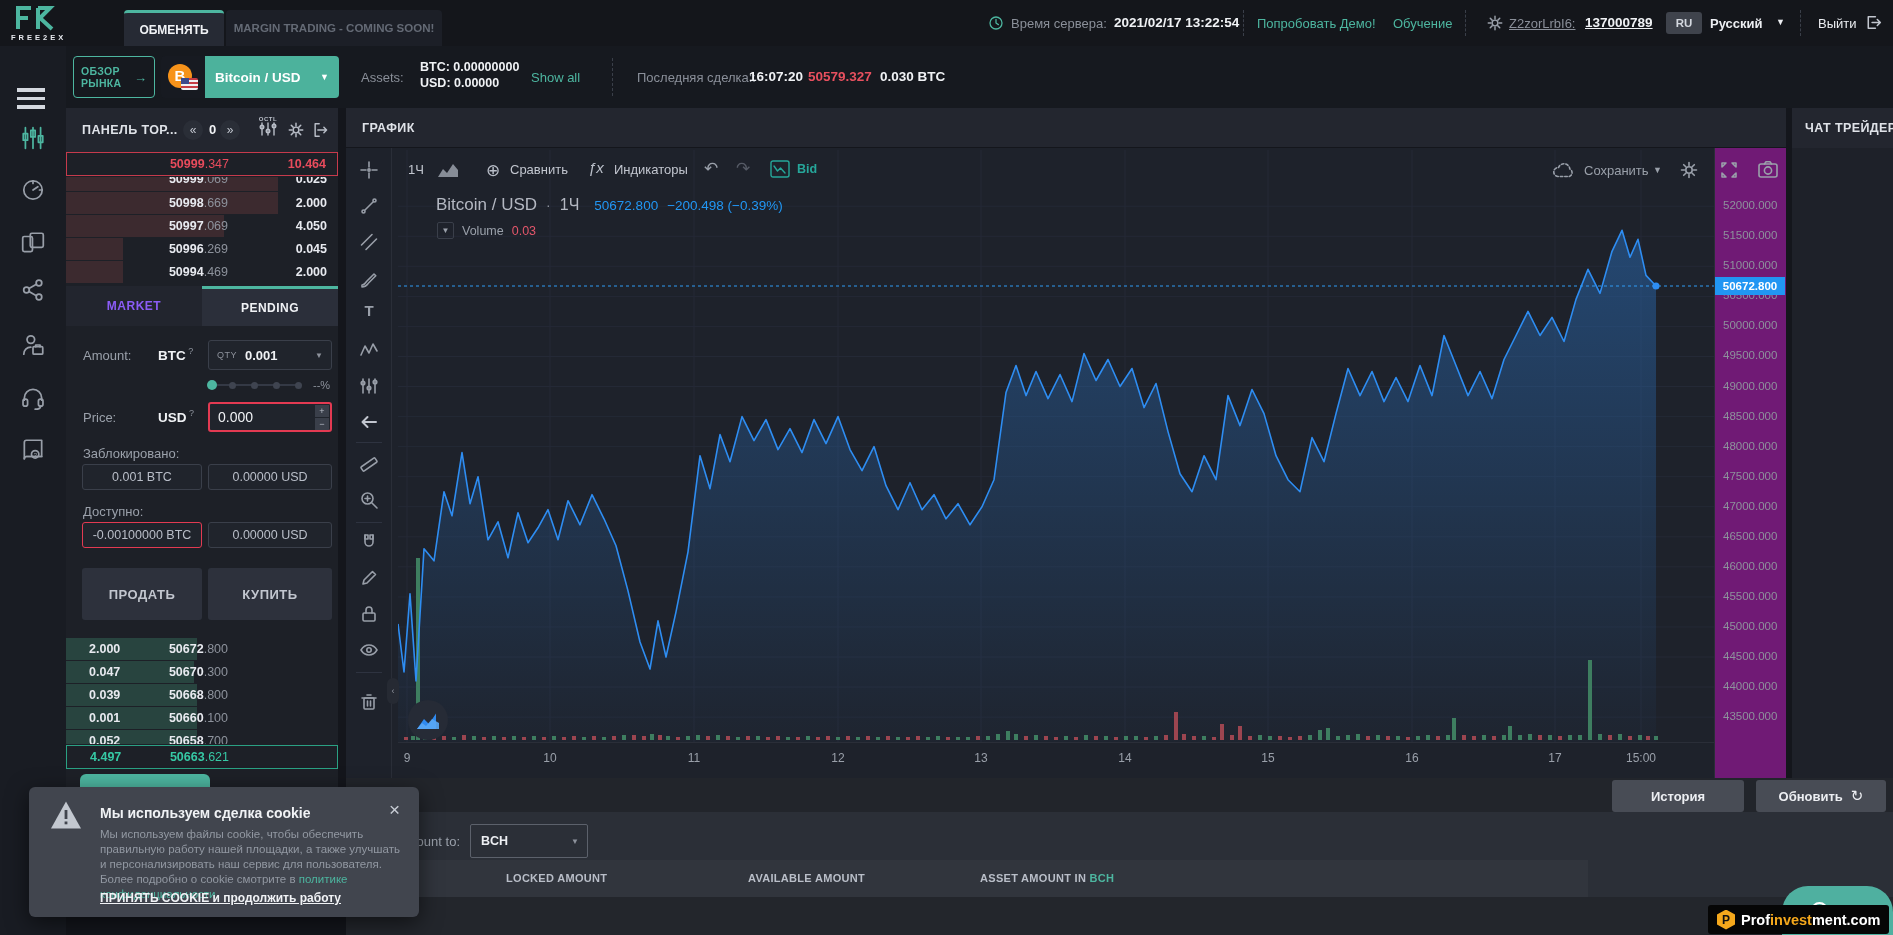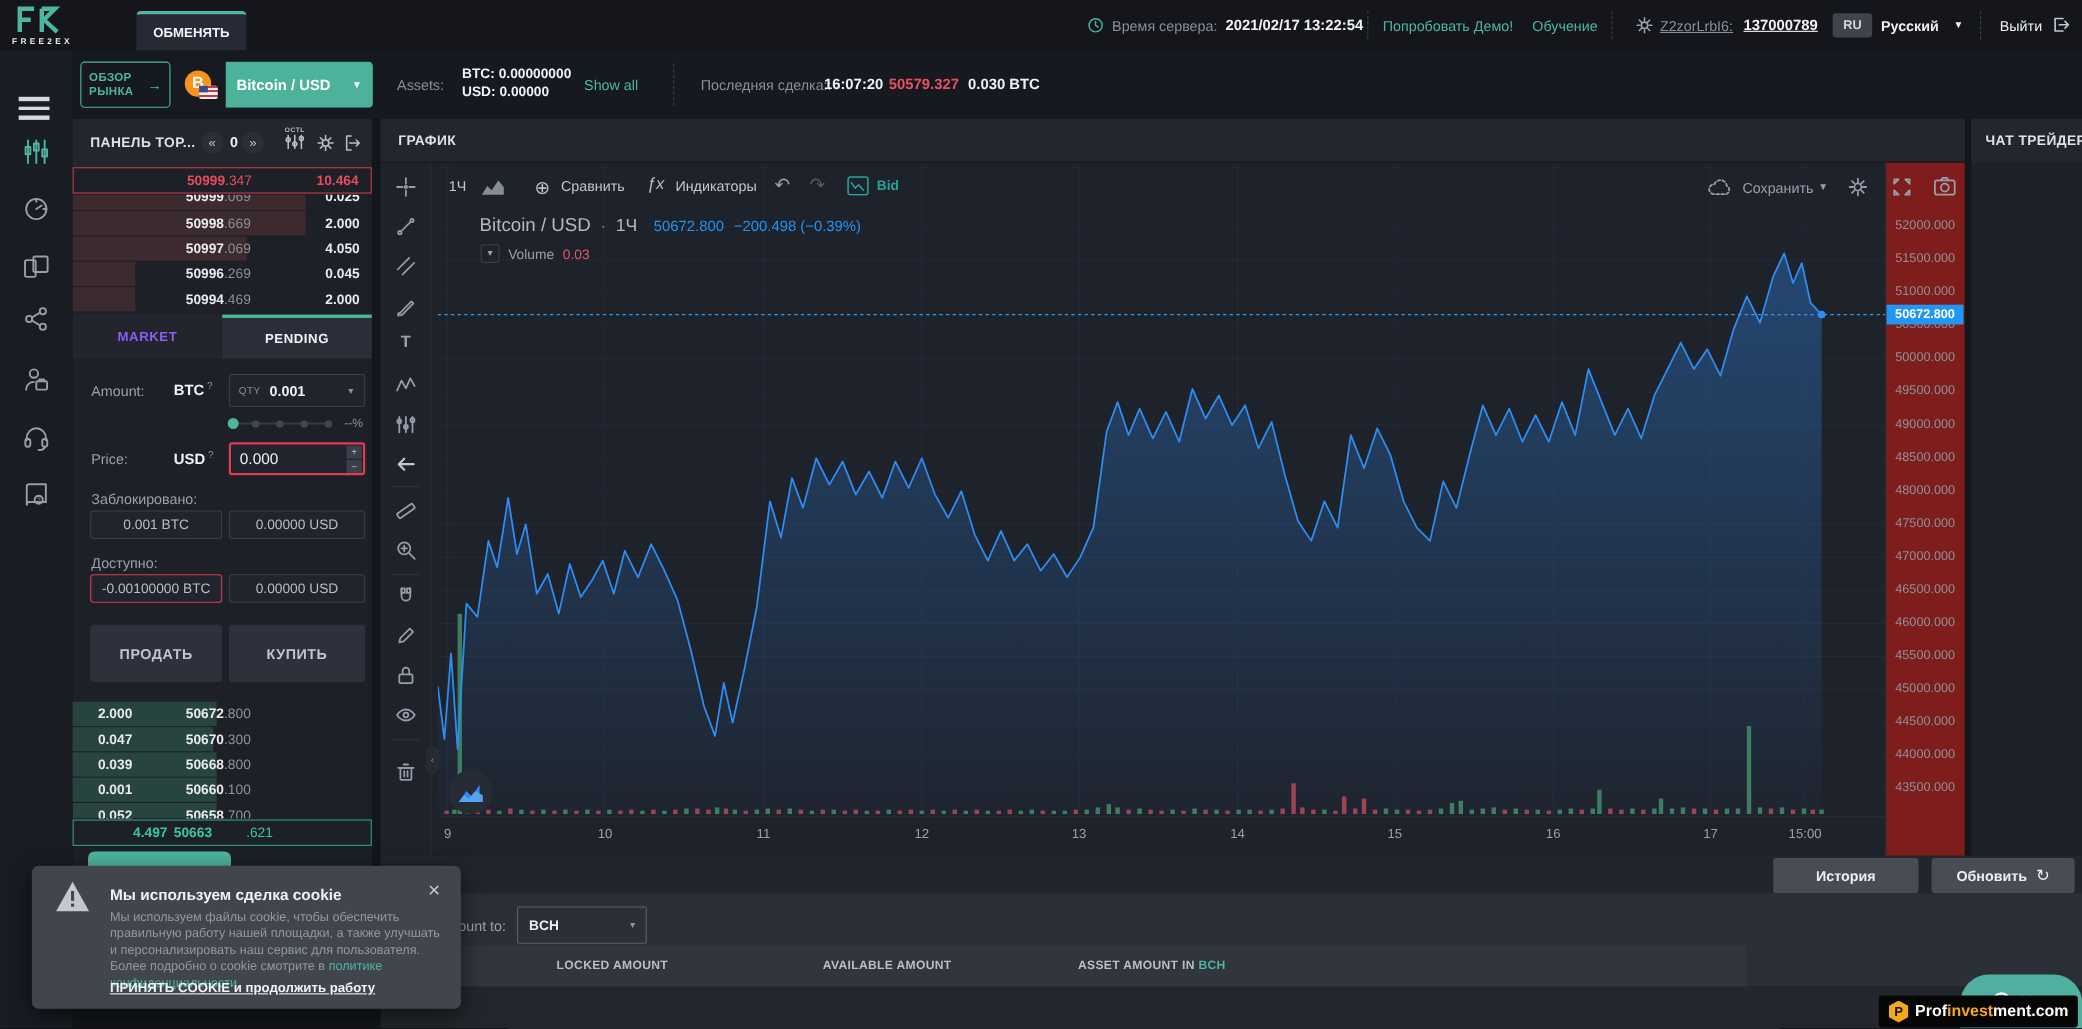--- a/index.html
+++ b/index.html
@@ -24,21 +24,21 @@
   .bid .depth{background:#28443f;}
   .pm{position:absolute;left:60px;top:0;width:102px;text-align:right;font-size:12.5px;line-height:22px;}
   .pm b{color:#e8eaf0;font-weight:bold;}
   .pm i{font-style:normal;color:#8d929c;}
   .aq{position:absolute;right:11px;top:0;font-size:12.5px;line-height:22px;color:#e8eaf0;font-weight:bold;}
   .bq{position:absolute;left:23px;top:0;font-size:12.5px;line-height:22px;color:#e8eaf0;font-weight:bold;}
   .obr.hl{height:24px;}
   .ask.hl{border:1px solid #c63a4c;}
   .ask.hl .pm b,.ask.hl .pm i,.ask.hl .aq{color:#e84b5c;}
   .bid.hl{border:1px solid #2aa183;}
-  .bid.hl .pm b,.bid.hl .pm i,.bid.hl .bq{color:#36c9a5;margin-left:31px;}
+  .bid.hl .pm b,.bid.hl .pm i,.bid.hl .bq{color:#36c9a5;}
   .obr.clip{height:14px;overflow:hidden;}
   #asks .clip>span{margin-top:-9px;top:auto;}
   .flabel{color:#9aa0aa;font-size:13px;}
   .fbox{position:absolute;height:26px;border:1px solid #3a3f4a;border-radius:3px;display:flex;align-items:center;justify-content:center;font-size:12.5px;color:#b9bec8;background:#20242c;}
   .tbtn{position:absolute;height:52px;background:#2d313c;border-radius:3px;display:flex;align-items:center;justify-content:center;font-weight:bold;font-size:13px;letter-spacing:.5px;color:#c2c6cf;cursor:pointer;}
   .circbtn{position:absolute;width:20px;height:20px;border-radius:50%;background:#2a2e37;color:#c2c6cf;display:flex;align-items:center;justify-content:center;font-size:12px;}
   
   #chartpanel{position:absolute;left:346px;top:108px;width:1440px;height:670px;background:#1e222b;}
   .ttool{position:absolute;left:346px;width:46px;display:flex;justify-content:center;color:#9aa0aa;}
   .ptick{position:absolute;left:8px;font-size:11.5px;color:#8d929c;}
@@ -60,20 +60,21 @@
   <div id="topbar">
     <div class="abs" style="left:14px;top:5px;">
       <svg width="42" height="26" viewBox="0 0 42 26">
         <path d="M4 24V3h13M4 13h10" stroke="#4db6a0" stroke-width="4" fill="none"></path>
         <path d="M24 3L36 3L26 13L38 24M24 3v21" stroke="#4db6a0" stroke-width="4" fill="none"></path>
       </svg>
     </div>
     <div class="abs" style="left:11px;top:33px;font-size:7.5px;font-weight:bold;letter-spacing:3px;color:#e8eaf0;">FREE2EX</div>
 
     <div class="tab" style="left:124px;width:100px;background:#262a34;border-top:3px solid #4db6a0;color:#f0f2f5;font-size:12px;">ОБМЕНЯТЬ</div>
+    <div class="tab" style="left:226px;width:216px;background:#1c1f27;color:#646a75;font-size:11.5px;">MARGIN TRADING - COMING SOON!</div>
 
     <span class="abs" style="left:988px;top:15px;">
       <svg width="16" height="16" viewBox="0 0 20 20" class="ico" style="stroke:#4db6a0;">
         <circle cx="10" cy="10" r="7.5"></circle>
           <path d="M10 5.5V10l3 2"></path>
       </svg>
     </span>
     <span class="abs" style="left:1011px;top:16px;color:#8a8f99;">Время сервера:</span>
     <span class="abs" style="left:1114px;top:15px;font-weight:bold;font-size:13.5px;color:#f0f2f5;">2021/02/17 13:22:54</span>
 
@@ -676,21 +677,21 @@
         <div class="ttick" style="left: 410px;">12</div>
         <div class="ttick" style="left: 553px;">13</div>
         <div class="ttick" style="left: 697px;">14</div>
         <div class="ttick" style="left: 840px;">15</div>
         <div class="ttick" style="left: 984px;">16</div>
         <div class="ttick" style="left: 1127px;">17</div>
         <div class="ttick" style="left: 1213px;">15:00</div>
       </div>
   </div>
 
-  <div class="abs" id="price-scale" style="left:1714px;top:148px;width:72px;height:630px;border-left:1px solid #2a2e38;background:#7f1d1d;">
+  <div class="abs" id="price-scale" style="left:1714px;top:148px;width:72px;height:630px;border-left:1px solid #2a2e38;background:#701a75;">
     <div id="price-ticks" style="position:relative;width:100%;height:100%;">
         <div class="ptick" style="top: 51.2353px;">52000.000</div>
         <div class="ptick" style="top: 81.2853px;">51500.000</div>
         <div class="ptick" style="top: 111.335px;">51000.000</div>
         <div class="ptick" style="top: 141.385px;">50500.000</div>
         <div class="ptick" style="top: 171.435px;">50000.000</div>
         <div class="ptick" style="top: 201.485px;">49500.000</div>
         <div class="ptick" style="top: 231.535px;">49000.000</div>
         <div class="ptick" style="top: 261.585px;">48500.000</div>
         <div class="ptick" style="top: 291.635px;">48000.000</div>

